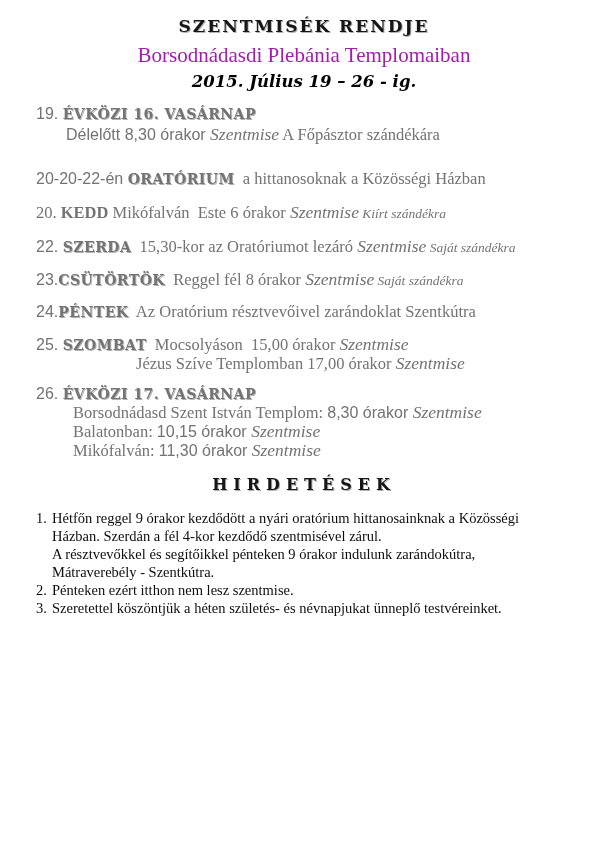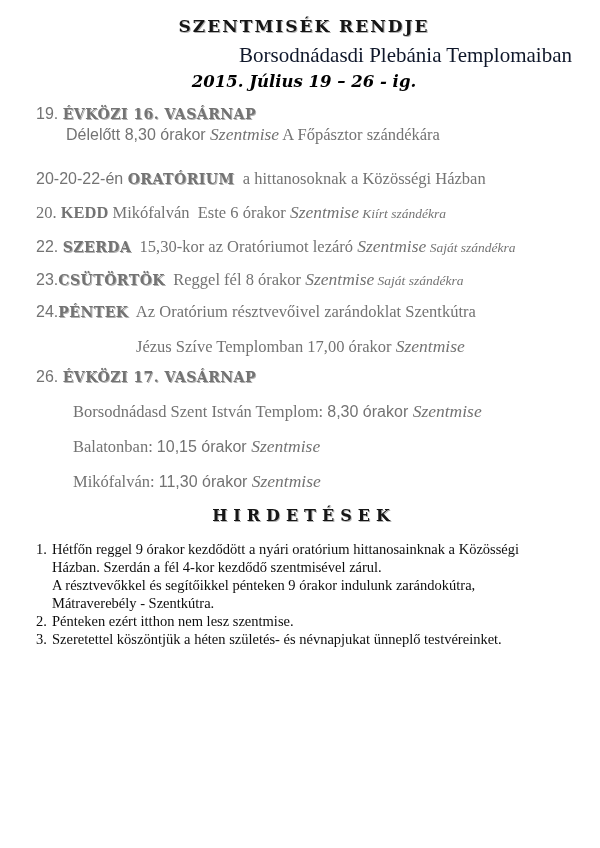--- a/index.html
+++ b/index.html
@@ -9,21 +9,21 @@
     padding:16px 28px 0 36px;
     font-family:"Liberation Serif",serif;
   }
   .center{text-align:center;}
   
   .deco{
     font-family:"DejaVu Serif",serif;font-weight:700;letter-spacing:.5px;
     color:#161616;text-shadow:1px 1px 0 rgba(0,0,0,.30);
   }
   .doc-title{font-size:17px;letter-spacing:2px;}
-  .doc-subtitle{font-size:21px;margin-top:7px;color:#0f172a;text-align:right;}
+  .doc-subtitle{font-size:21px;margin-top:7px;color:#a21caf;}
   .doc-daterange{font-family:"DejaVu Serif",serif;font-style:italic;font-weight:600;font-size:16.5px;margin-top:4px;color:#000000;}
   .line{
     white-space:pre;font-size:16.5px;line-height:18px;color:#737373;
   }
   .sans{font-family:"Liberation Sans",sans-serif;font-size:16px;}
   .dayname{
     font-family:"DejaVu Serif",serif;font-weight:700;font-size:14px;letter-spacing:.5px;
     text-shadow:1px 1px 0 rgba(0,0,0,.30);
   }
   .daybold{font-weight:700;}
@@ -31,21 +31,21 @@
   .intent{font-style:italic;font-size:13.5px;}
   .hird{font-size:16px;letter-spacing:6px;text-align:center;margin-top:14px;line-height:22px;}
   .ann{font-size:14.5px;line-height:18px;color:#0d0d0d;margin-top:13px;}
   .ann-item{display:flex;}
   .ann-num{width:16px;flex:none;}
   .ann-body{flex:1;}
   .ann-line{white-space:pre;}
   .closing{font-size:14.5px;line-height:18px;text-align:center;}
   .mt2{margin-top:2px;}  .mt12{margin-top:12px;} .mt13{margin-top:13px;}
   .mt14{margin-top:14px;}.mt15{margin-top:15px;}
-  .mt26{margin-top:26px;}.mt0{margin-top:16px;}
+  .mt26{margin-top:26px;}.mt0{margin-top:0;}
   .ind30{padding-left:30px;} .ind37{padding-left:37px;} .ind100{padding-left:100px;}
 </style>
 </head>
 <body>
 
 <div class="page">
 
   <div class="center deco doc-title">SZENTMISÉK RENDJE</div>
   <div class="center doc-subtitle">Borsodnádasdi Plebánia Templomaiban</div>
   <div class="center doc-daterange">2015. Július 19 – 26 - ig.</div>
@@ -58,20 +58,21 @@
 
 
   <div class="line mt15"><span>20. </span><span class="daybold">KEDD</span><span> Mikófalván  Este 6 órakor </span><span class="mass">Szentmise</span><span class="intent"> Kiírt szándékra</span></div>
 
   <div class="line mt14"><span class="sans">22. </span><span class="dayname">SZERDA</span><span>  15,30-kor az Oratóriumot lezáró </span><span class="mass">Szentmise</span><span class="intent"> Saját szándékra</span></div>
 
   <div class="line mt13"><span class="sans">23.</span><span class="dayname">CSÜTÖRTÖK</span><span>  Reggel fél 8 órakor </span><span class="mass">Szentmise</span><span class="intent"> Saját szándékra</span></div>
 
   <div class="line mt13"><span class="sans">24.</span><span class="dayname">PÉNTEK</span><span>  Az Oratórium résztvevőivel zarándoklat Szentkútra</span></div>
 
+  <div class="line mt14"><span class="sans">25. </span><span class="dayname">SZOMBAT</span><span>  Mocsolyáson  15,00 órakor </span><span class="mass">Szentmise</span></div>
 
   <div class="line mt0 ind100"><span>Jézus Szíve Templomban 17,00 órakor </span><span class="mass">Szentmise</span></div>
 
   <div class="line mt12"><span class="sans">26. </span><span class="dayname">ÉVKÖZI 17. VASÁRNAP</span></div>
 
   <div class="line mt0 ind37"><span>Borsodnádasd Szent István Templom: </span><span class="sans">8,30 órakor </span><span class="mass">Szentmise</span></div>
 
   <div class="line mt0 ind37"><span>Balatonban: </span><span class="sans">10,15 órakor </span><span class="mass">Szentmise</span></div>
 
   <div class="line mt0 ind37"><span>Mikófalván: </span><span class="sans">11,30 órakor </span><span class="mass">Szentmise</span></div>

